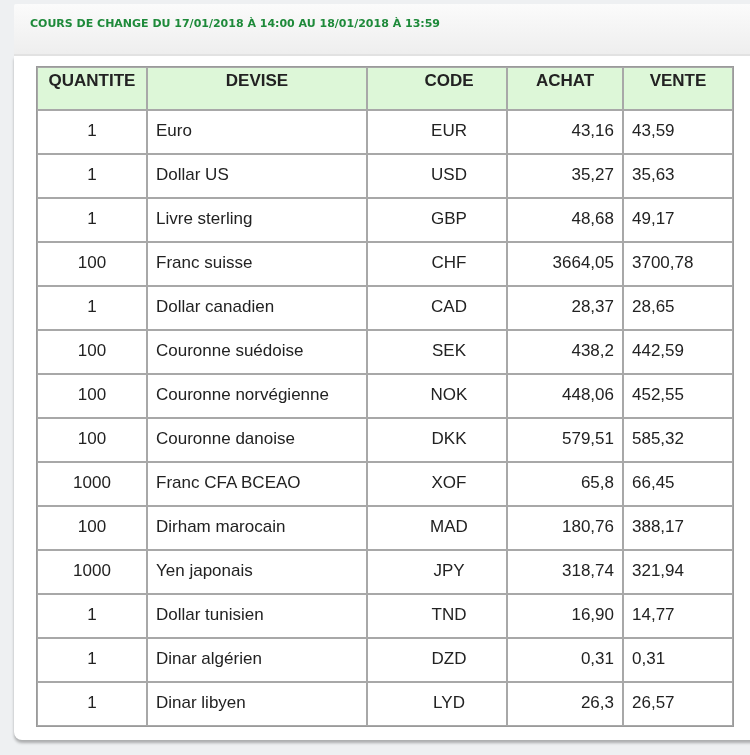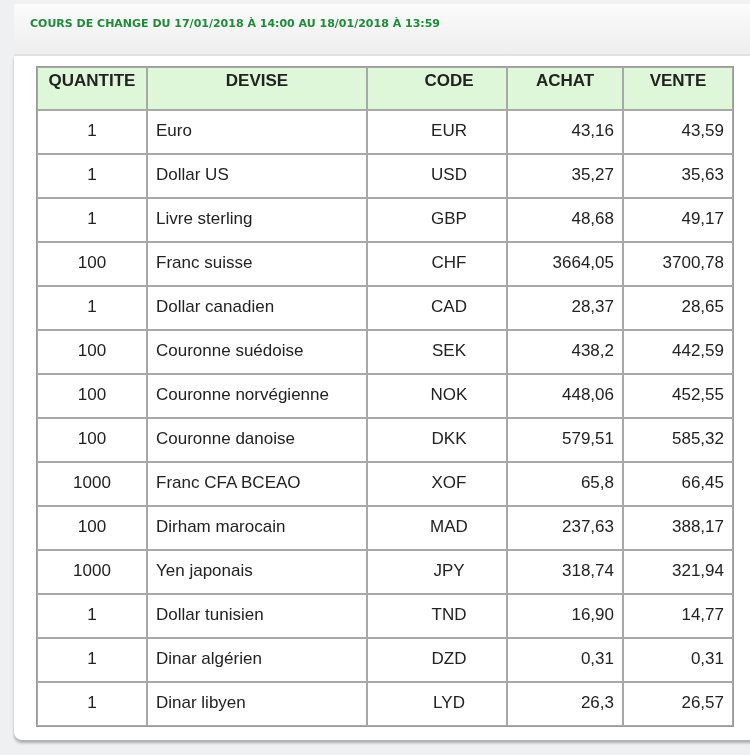--- a/index.html
+++ b/index.html
@@ -43,21 +43,21 @@
     }
     th {
       background: #ddf7d8; font-weight: bold; height: 38px;
       vertical-align: top; padding-top: 3px; font-size: 17px; color: #222;
     }
     td { vertical-align: top; padding-top: 10px; height: 32px; }
     .c-qty { width: 92px; text-align: center; }
     .c-dev { width: 202px; text-align: left; margin-left: 44px; }
     .c-code { width: 98px; text-align: center; padding-left: 32px; }
     .c-buy { width: 98px; text-align: right; }
-    .c-sell { width: 92px; text-align: right; }
+    .c-sell { width: 92px; text-align: left; }
     th.c-buy, th.c-sell { text-align: center; }
     th.c-dev { text-align: center; }
   </style>
 </head>
 <body>
 
 <div class="panel">
   <div class="header">
     <div class="title">COURS DE CHANGE DU 17/01/2018 À 14:00 AU 18/01/2018 À 13:59</div>
   </div>
@@ -133,21 +133,21 @@
           <td class="c-qty">1000</td>
           <td class="c-dev">Franc CFA BCEAO</td>
           <td class="c-code">XOF</td>
           <td class="c-buy">65,8</td>
           <td class="c-sell">66,45</td>
         </tr>
         <tr>
           <td class="c-qty">100</td>
           <td class="c-dev">Dirham marocain</td>
           <td class="c-code">MAD</td>
-          <td class="c-buy">237,63</td>
+          <td class="c-buy">180,76</td>
           <td class="c-sell">388,17</td>
         </tr>
         <tr>
           <td class="c-qty">1000</td>
           <td class="c-dev">Yen japonais</td>
           <td class="c-code">JPY</td>
           <td class="c-buy">318,74</td>
           <td class="c-sell">321,94</td>
         </tr>
         <tr>

